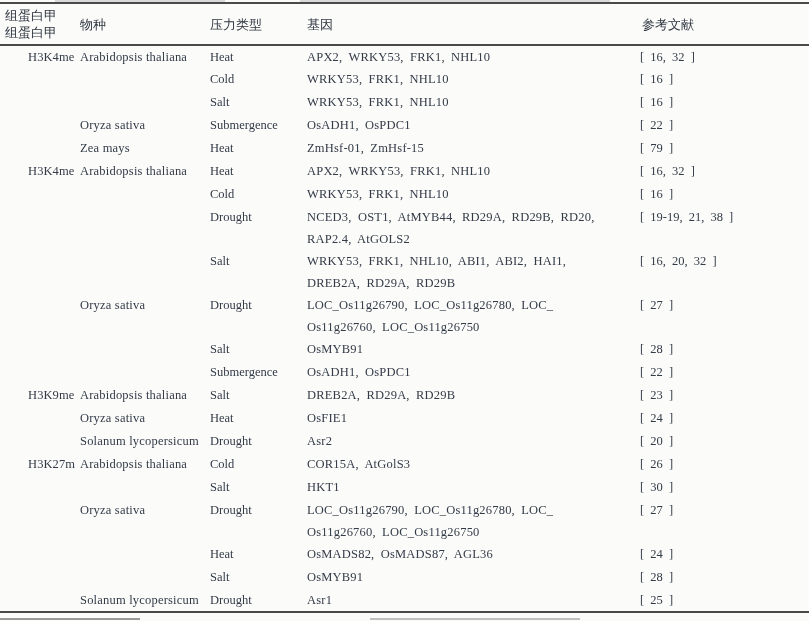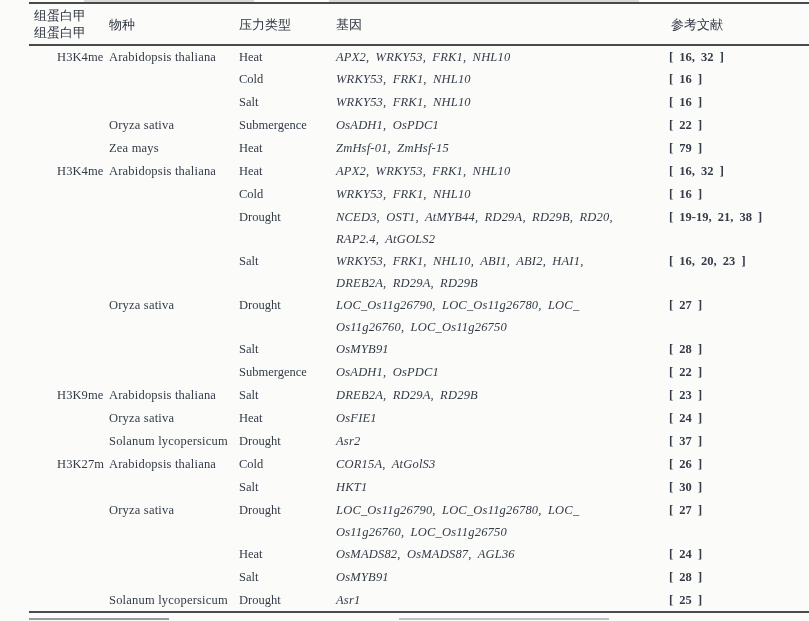--- a/index.html
+++ b/index.html
@@ -3,21 +3,21 @@
 <meta charset="utf-8">
 <style>
   html,body{margin:0;padding:0;}
   body{
     width:809px;height:621px;
     background:#fbfbfa;
     font-family:"Liberation Serif","DejaVu Serif",serif;
     color:#333b47;
     overflow:hidden;
   }
-  .page{position:relative;width:672px;height:621px;margin-left:29px;}
+  .page{position:relative;width:672px;height:621px;}
 
   
   .artifact{position:absolute;background:#d9d9d9;}
   .artifact.dark{background:#9a9a9a;}
 
   table.paper-table{
     position:absolute;top:2px;left:0;
     width:809px;
     border-collapse:collapse;
     table-layout:fixed;
@@ -49,22 +49,22 @@
     line-height:15px;
     white-space:nowrap;
     overflow:hidden;
   }
   tr.row-single{height:23px;}
   tr.row-double{height:44px;}
 
   .cell-mod{font-style:normal;letter-spacing:.1px;padding-left:28px;}
   .cell-species{letter-spacing:.2px;}
   .cell-stress{font-style:normal;font-family:Liberation Serif, serif;}
-  .cell-genes{font-style:italic;word-spacing:3px;letter-spacing:.2px;padding-left:5px;}
-  .cell-ref{font-style:normal;word-spacing:3px;padding-left:3px;font-weight:bold;}
+  .cell-genes{word-spacing:3px;letter-spacing:.2px;padding-left:5px;}
+  .cell-ref{font-style:normal;word-spacing:3px;padding-left:3px;}
   .gene-line + .gene-line{margin-top:7px;}
 </style>
 </head>
 <body>
 
 <div class="page">
 
   <div class="artifact" style="left:55px;top:0;width:170px;height:2px;"></div>
   <div class="artifact" style="left:300px;top:0;width:310px;height:2px;"></div>
 
@@ -151,21 +151,21 @@
             <div class="gene-line">RAP2.4, AtGOLS2</div>
           </td>
           <td class="cell-ref">[ 19-19, 21, 38 ]</td>
         </tr>
         <tr class="row-double">
           <td class="cell-stress">Salt</td>
           <td class="cell-genes">
             <div class="gene-line">WRKY53, FRK1, NHL10, ABI1, ABI2, HAI1,</div>
             <div class="gene-line">DREB2A, RD29A, RD29B</div>
           </td>
-          <td class="cell-ref">[ 16, 20, 23 ]</td>
+          <td class="cell-ref">[ 16, 20, 32 ]</td>
         </tr>
         <tr class="row-double">
           <td class="cell-species" rowspan="3">Oryza sativa</td>
           <td class="cell-stress">Drought</td>
           <td class="cell-genes">
             <div class="gene-line">LOC_Os11g26790, LOC_Os11g26780, LOC_</div>
             <div class="gene-line">Os11g26760, LOC_Os11g26750</div>
           </td>
           <td class="cell-ref">[ 27 ]</td>
         </tr>
@@ -199,21 +199,21 @@
             <div class="gene-line">OsFIE1</div>
           </td>
           <td class="cell-ref">[ 24 ]</td>
         </tr>
         <tr class="row-single">
           <td class="cell-species">Solanum lycopersicum</td>
           <td class="cell-stress">Drought</td>
           <td class="cell-genes">
             <div class="gene-line">Asr2</div>
           </td>
-          <td class="cell-ref">[ 37 ]</td>
+          <td class="cell-ref">[ 20 ]</td>
         </tr>
         <tr class="row-single">
           <td class="cell-mod" rowspan="6">H3K27me3</td>
           <td class="cell-species" rowspan="2">Arabidopsis thaliana</td>
           <td class="cell-stress">Cold</td>
           <td class="cell-genes">
             <div class="gene-line">COR15A, AtGolS3</div>
           </td>
           <td class="cell-ref">[ 26 ]</td>
         </tr>

